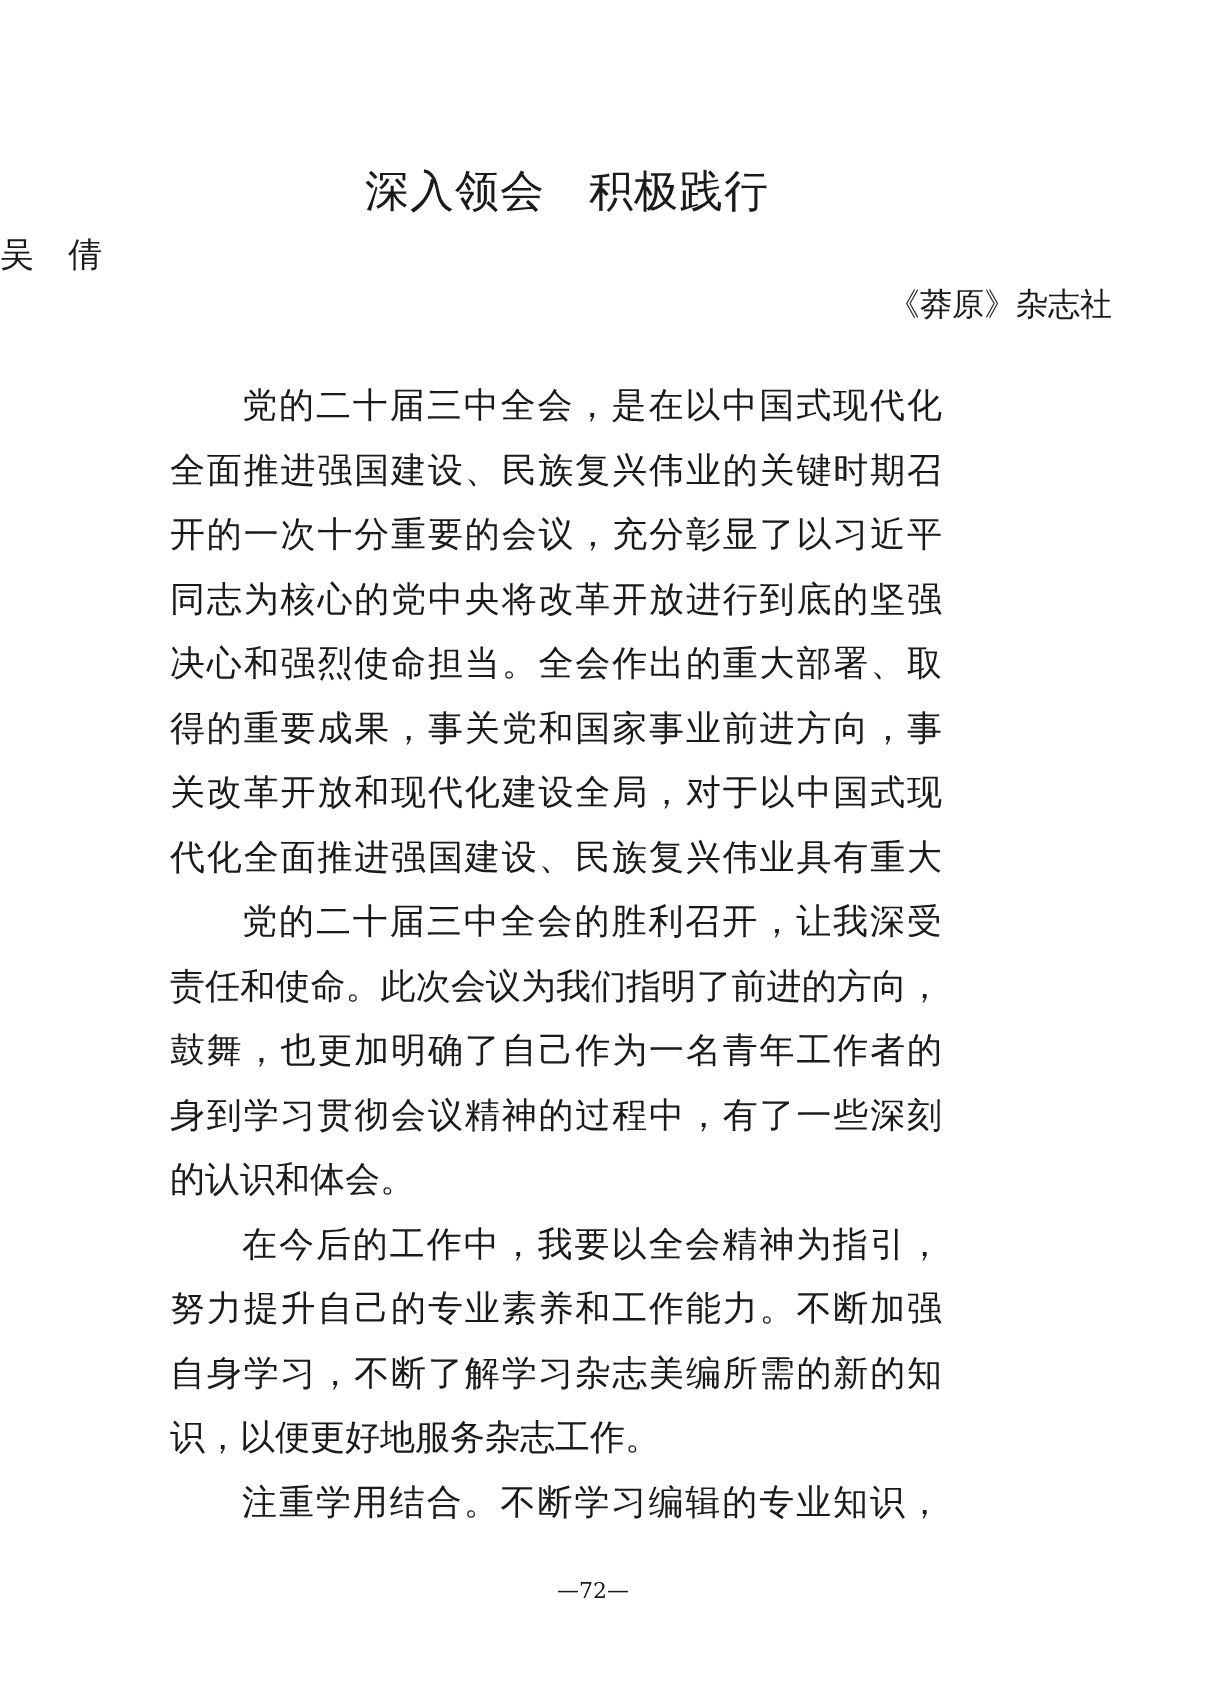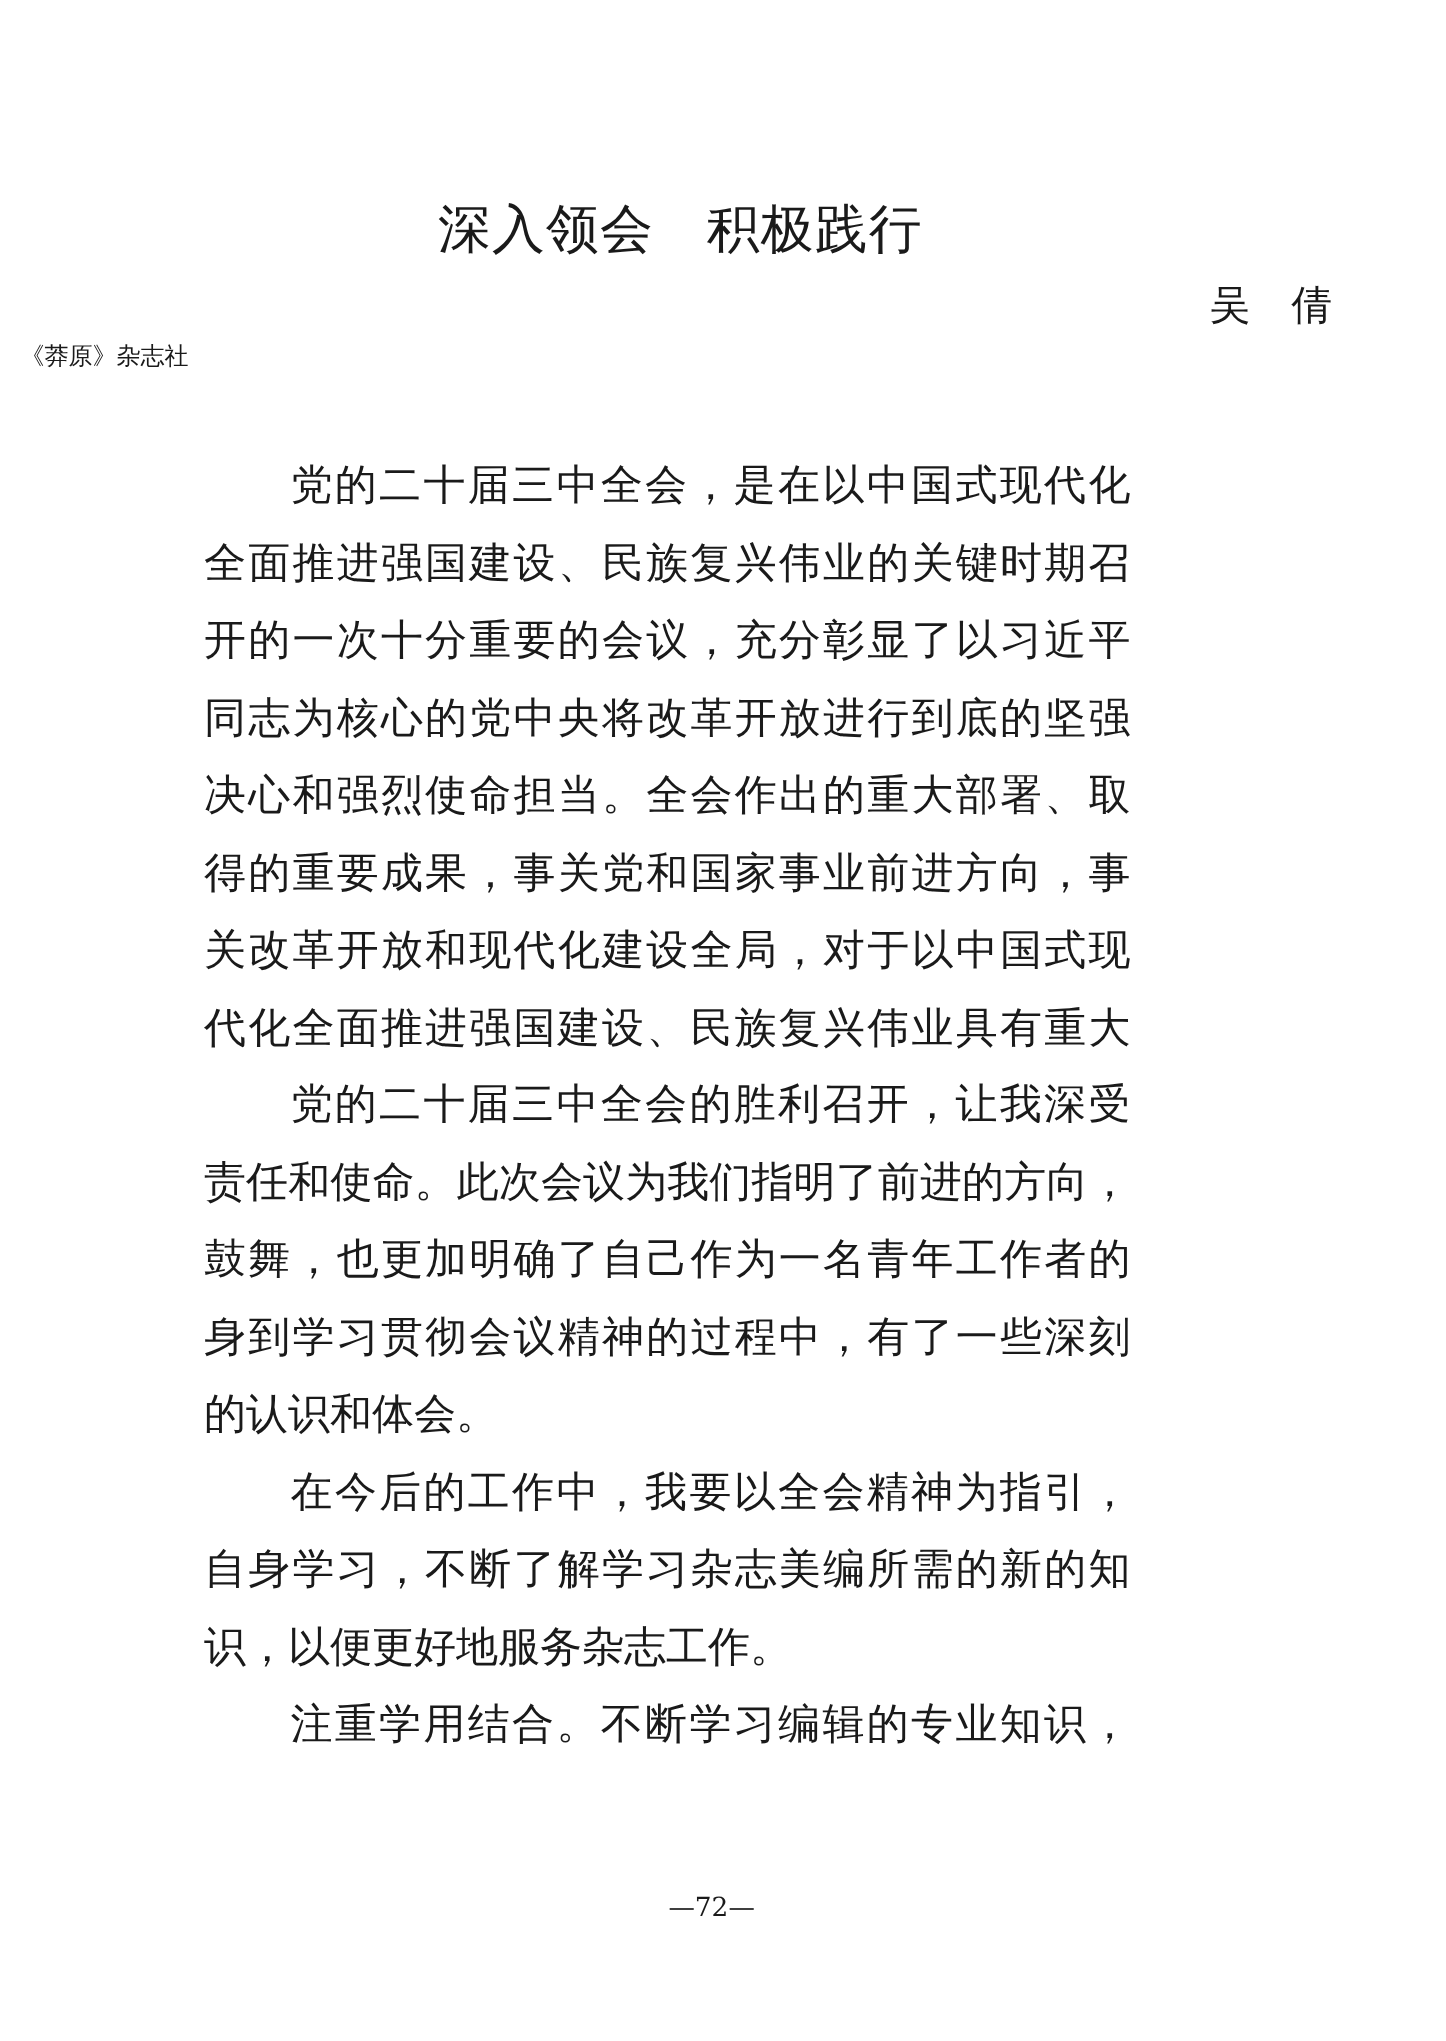--- a/index.html
+++ b/index.html
@@ -1,25 +1,25 @@
 <!DOCTYPE html>
 <html><head>
   <meta charset="utf-8">
   <style>
     html, body { margin: 0; padding: 0; background: #ffffff; }
     body { width: 1205px; height: 1701px; position: relative; overflow: hidden;
            font-family: "DejaVu Serif", "Liberation Serif", serif; color: #1a1a1a; }
     .title { position: absolute; top: 162px; left: 12px; width: 1110px; text-align: center;
              font-size: 44px; font-weight: normal; letter-spacing: 1px; }
     .title .gap { display: inline-block; width: 44px; }
-    .author { position: absolute; top: 232px; left: 0; width: 1110px; text-align: right;
+    .author { position: absolute; top: 232px; left: 0; width: 1110px; text-align: left;
               font-size: 34px; }
     .author .gap { display: inline-block; width: 34px; }
-    .affil { position: absolute; top: 283px; left: 17px; width: 1110px; text-align: left;
-             font-size: 20px; }
+    .affil { position: absolute; top: 283px; left: 2px; width: 1110px; text-align: right;
+             font-size: 32px; }
     .body { position: absolute; top: 373px; left: 170px; width: 772px; }
     .line { height: 64.5px; line-height: 64.5px; font-size: 35px; white-space: nowrap;
             text-align: justify; text-align-last: justify; }
     .line.last { text-align-last: left; }
     .line.indent { padding-left: 72px; }
     .pagenum { position: absolute; top: 1578px; left: 0; width: 1110px; text-align: center;
                font-size: 22px; margin-left: 38px; }
   </style>
 </head>
 <body>
@@ -50,20 +50,21 @@
   <div>
     <div class="line indent">党的二十届三中全会的胜利召开，让我深受</div>
     <div class="line">责任和使命。此次会议为我们指明了前进的方向，</div>
     <div class="line">鼓舞，也更加明确了自己作为一名青年工作者的</div>
     <div class="line">身到学习贯彻会议精神的过程中，有了一些深刻</div>
     <div class="line last">的认识和体会。</div>
   </div>
 
   <div>
     <div class="line indent">在今后的工作中，我要以全会精神为指引，</div>
+    <div class="line">努力提升自己的专业素养和工作能力。不断加强</div>
     <div class="line">自身学习，不断了解学习杂志美编所需的新的知</div>
     <div class="line last">识，以便更好地服务杂志工作。</div>
   </div>
 
   <div>
     <div class="line indent">注重学用结合。不断学习编辑的专业知识，</div>
   </div>
 </div>
 
 <div class="pagenum">—72—</div>

